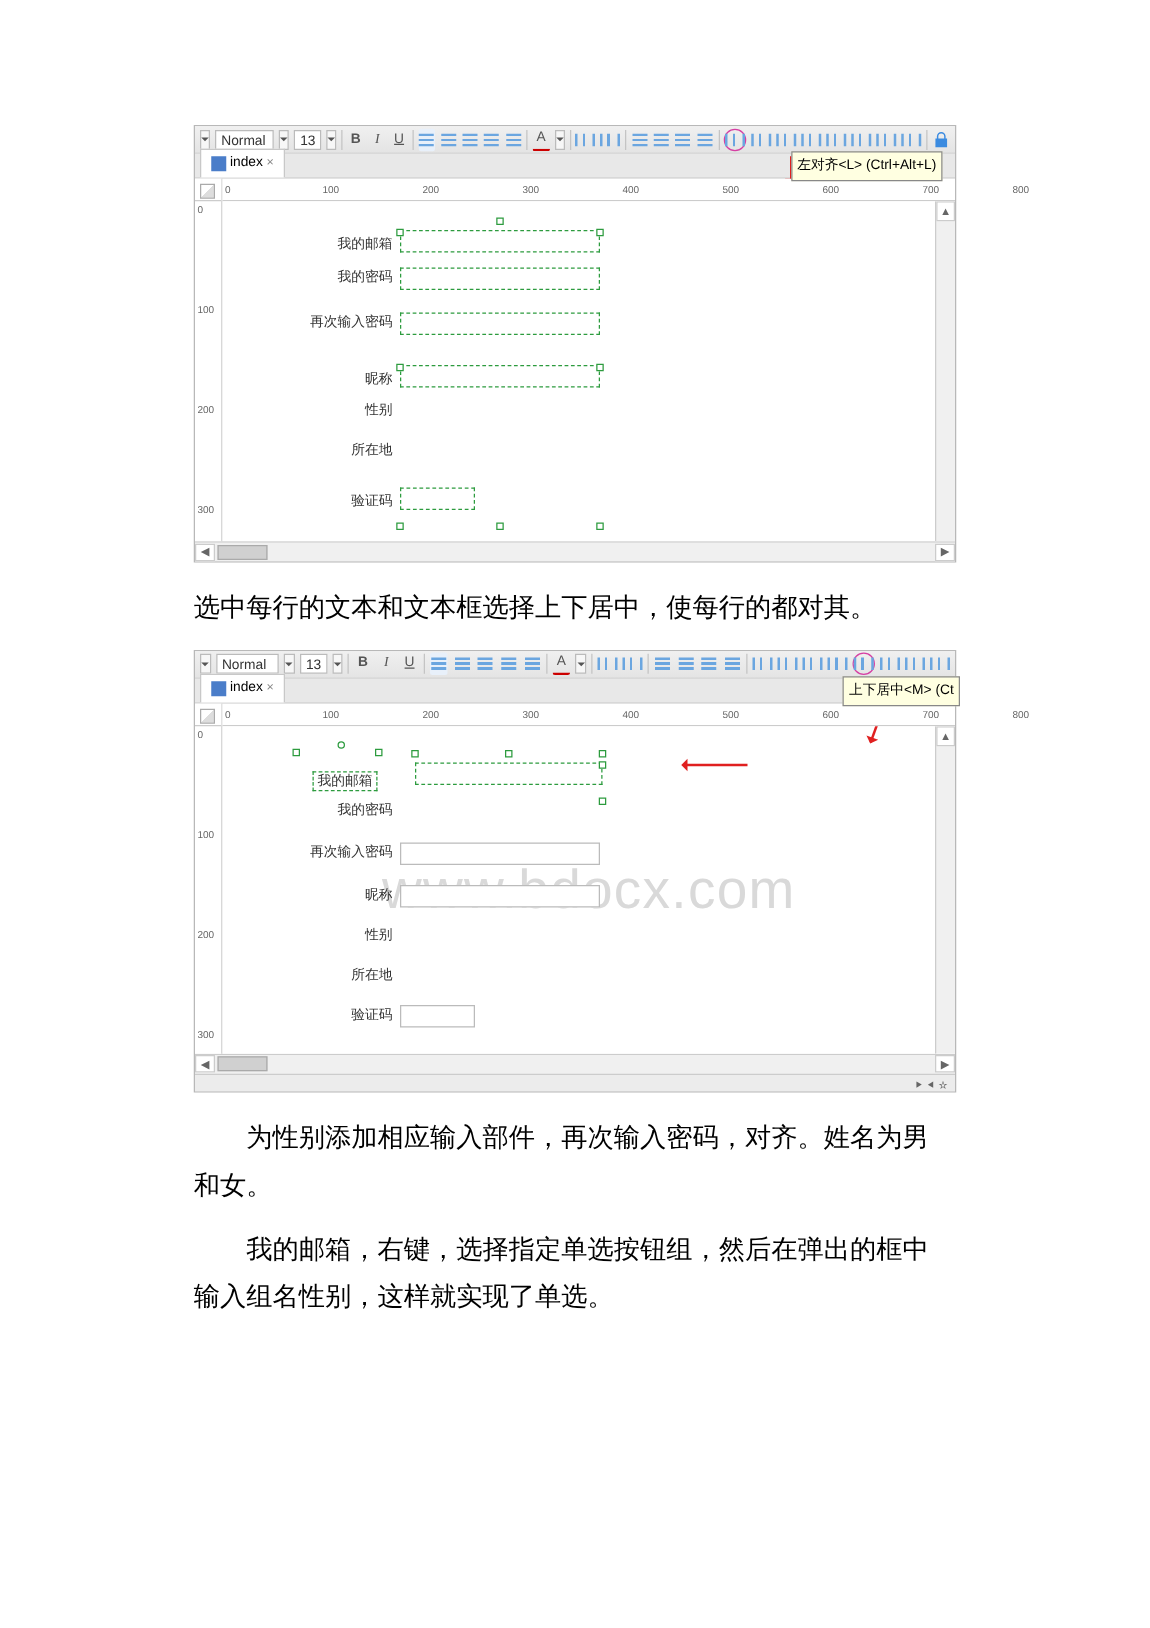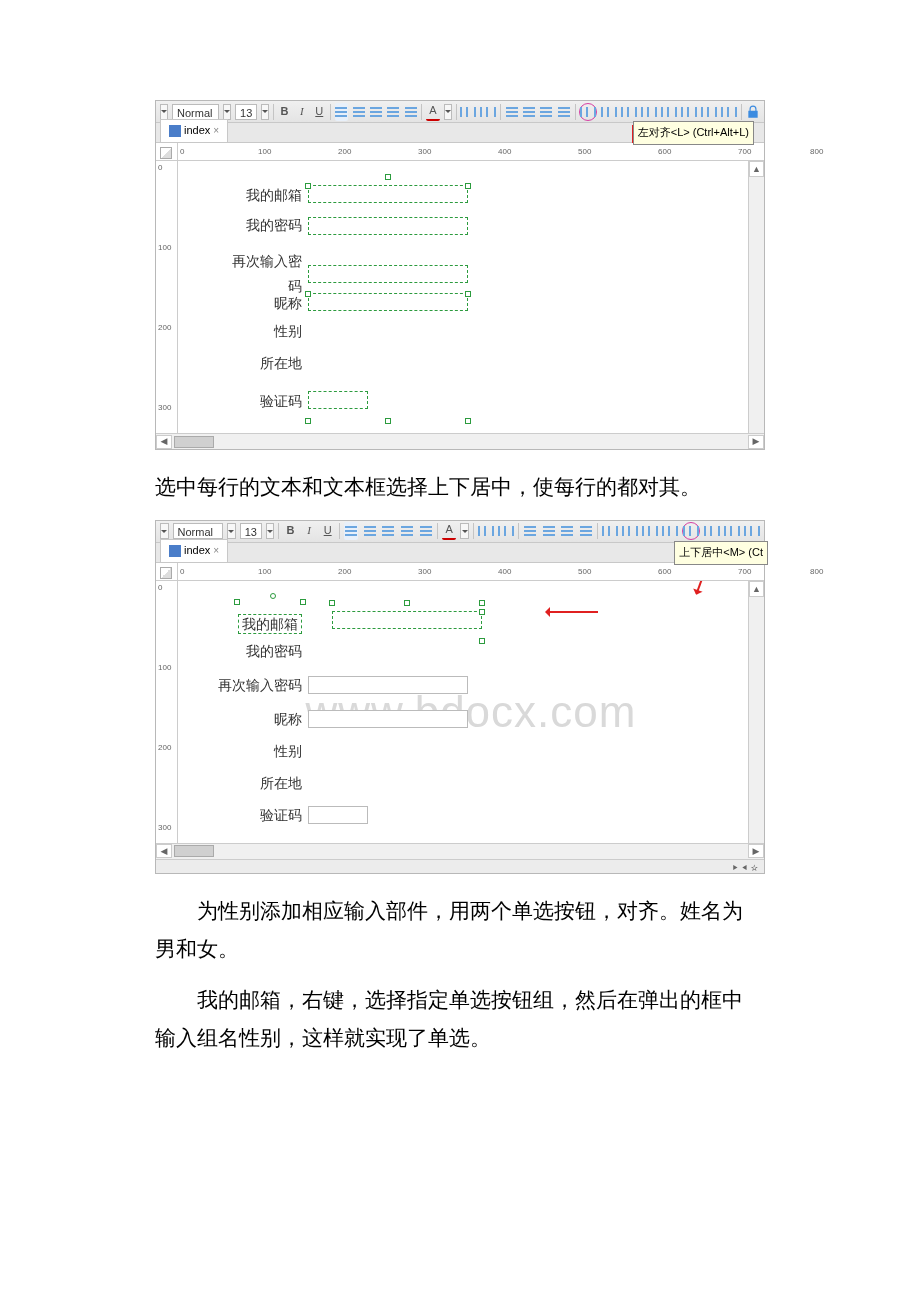--- a/index.html
+++ b/index.html
@@ -83,21 +83,21 @@
   .vruler .ticks { position:absolute; left:0; top:18px; bottom:0; width:100%; }
   .vruler .vt { position:absolute; left:2px; font-size:8px; color:#666; }
   .rpane { flex:1; display:flex; flex-direction:column; }
   .hruler {
     height:18px; background:#fff; border-bottom:1px solid #ccc; position:relative;
     font-size:8px; color:#666;
   }
   .hruler .ht { position:absolute; top:2px; font-size:8px; }
   .canvas { flex:1; background:#fff; position:relative; overflow:hidden; }
   .form-row { position:absolute; display:flex; align-items:center; }
-  .lbl { font-size:14px; color:#333; width:80px; text-align:right; padding-right:6px; }
+  .lbl { font-size:11px; color:#333; width:80px; text-align:right; padding-right:6px;margin-left:12px; }
   .tbox { height:18px; border:1px solid #bbb; background:#fff; }
   .tbox.sel { border:1px dashed #2c9b3e; }
   .handle { width:6px; height:6px; background:#fff; border:1px solid #2c9b3e; position:absolute; }
   .sel-wrap { position:relative; display:inline-block; }
   .lbl.boxed { border:1px dashed #2c9b3e; padding:1px 3px; width:auto; }
   .arrow-red-down {
     position:absolute; width:2px; background:#e02020;
   }
   .arrow-red-down::after{
     content:""; position:absolute; bottom:-6px; left:-4px;
@@ -385,14 +385,14 @@
   </div>
   <div class="scroll-h">
     <div class="arr">◀</div>
       <div class="thumb"></div>
     <div style="flex:1"></div>
       <div class="arr">▶</div>
   </div>
   <div class="stat-mini">⯈ ⯇ ☆</div>
 </div>
 
-<p class="body-text">为性别添加相应输入部件，用两个单选按钮，对齐。姓名为男和女。</p>
+<p class="body-text">为性别添加相应输入部件，再次输入密码，对齐。姓名为男和女。</p>
 <p class="body-text">我的邮箱，右键，选择指定单选按钮组，然后在弹出的框中输入组名性别，这样就实现了单选。</p>
 
 </body></html>

